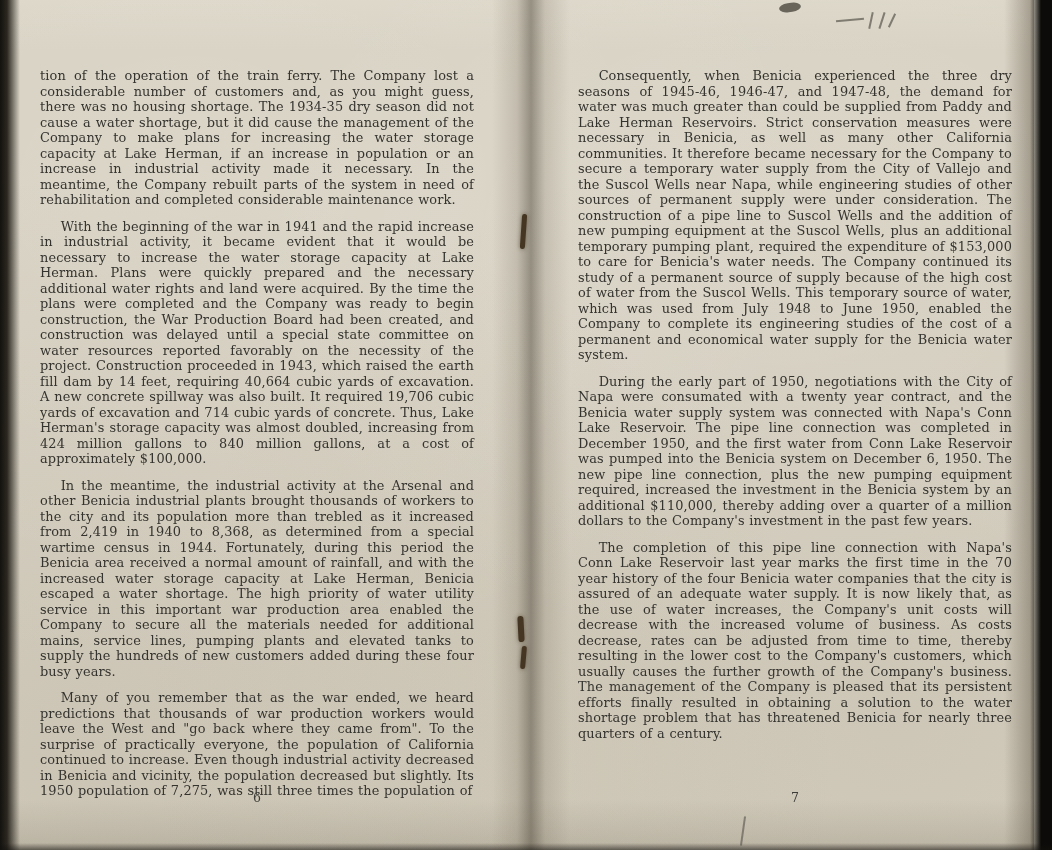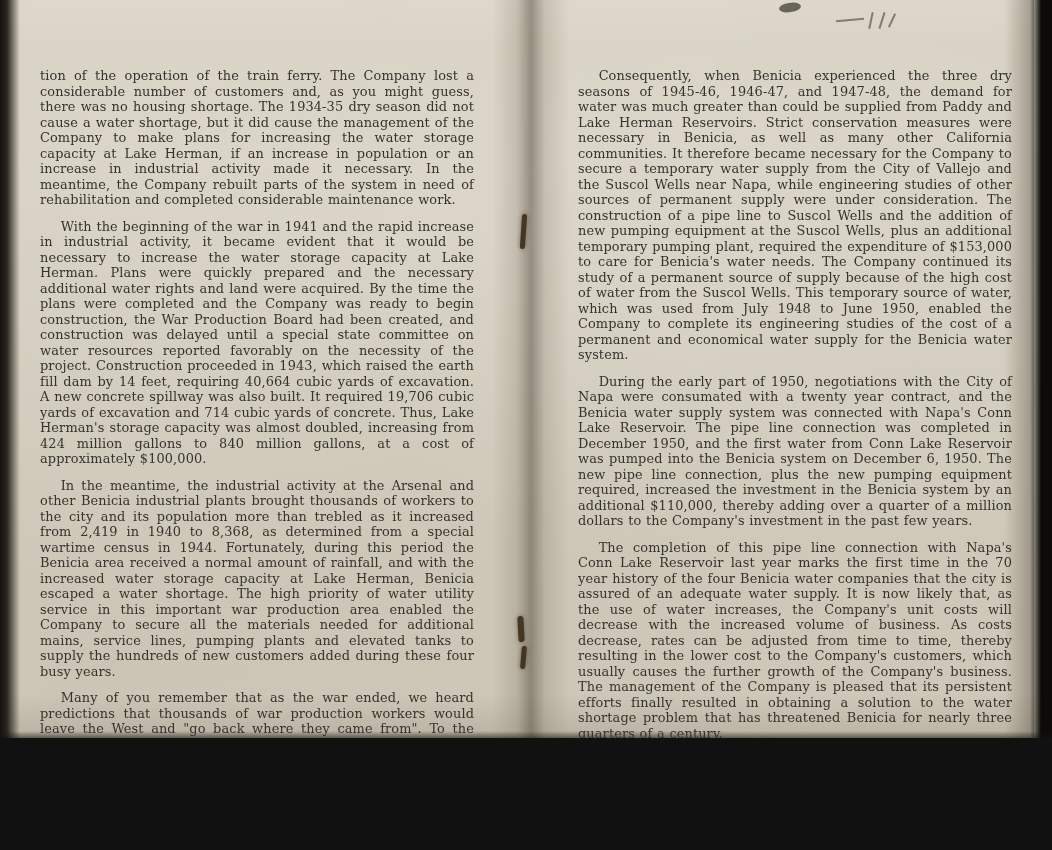--- a/index.html
+++ b/index.html
@@ -6,21 +6,21 @@
     margin: 0; padding: 0;
     background: #111;
   }
   body {
     width: 1052px; height: 850px;
     overflow: hidden;
     font-family: "DejaVu Serif", serif;
   }
   .scan {
     position: relative;
-    width: 1052px; height: 738px;
+    width: 1052px; height: 850px;
     background: #d7d1c2;
     overflow: hidden;
   }
   
   .scan::before {
     content: "";
     position: absolute; inset: 0;
     background:
       radial-gradient(ellipse at 18% 22%, rgba(255,255,255,0.10), transparent 55%),
       radial-gradient(ellipse at 75% 30%, rgba(255,255,255,0.12), transparent 50%),

